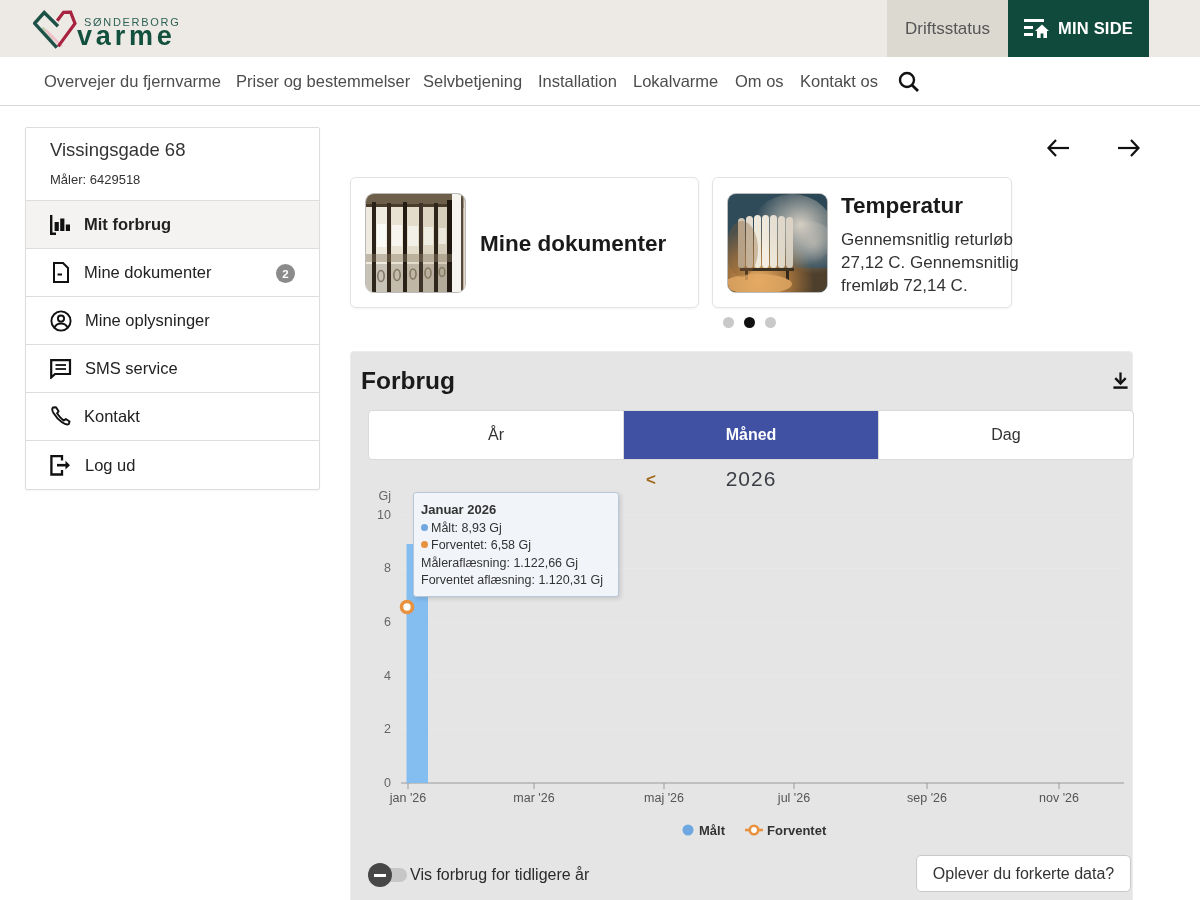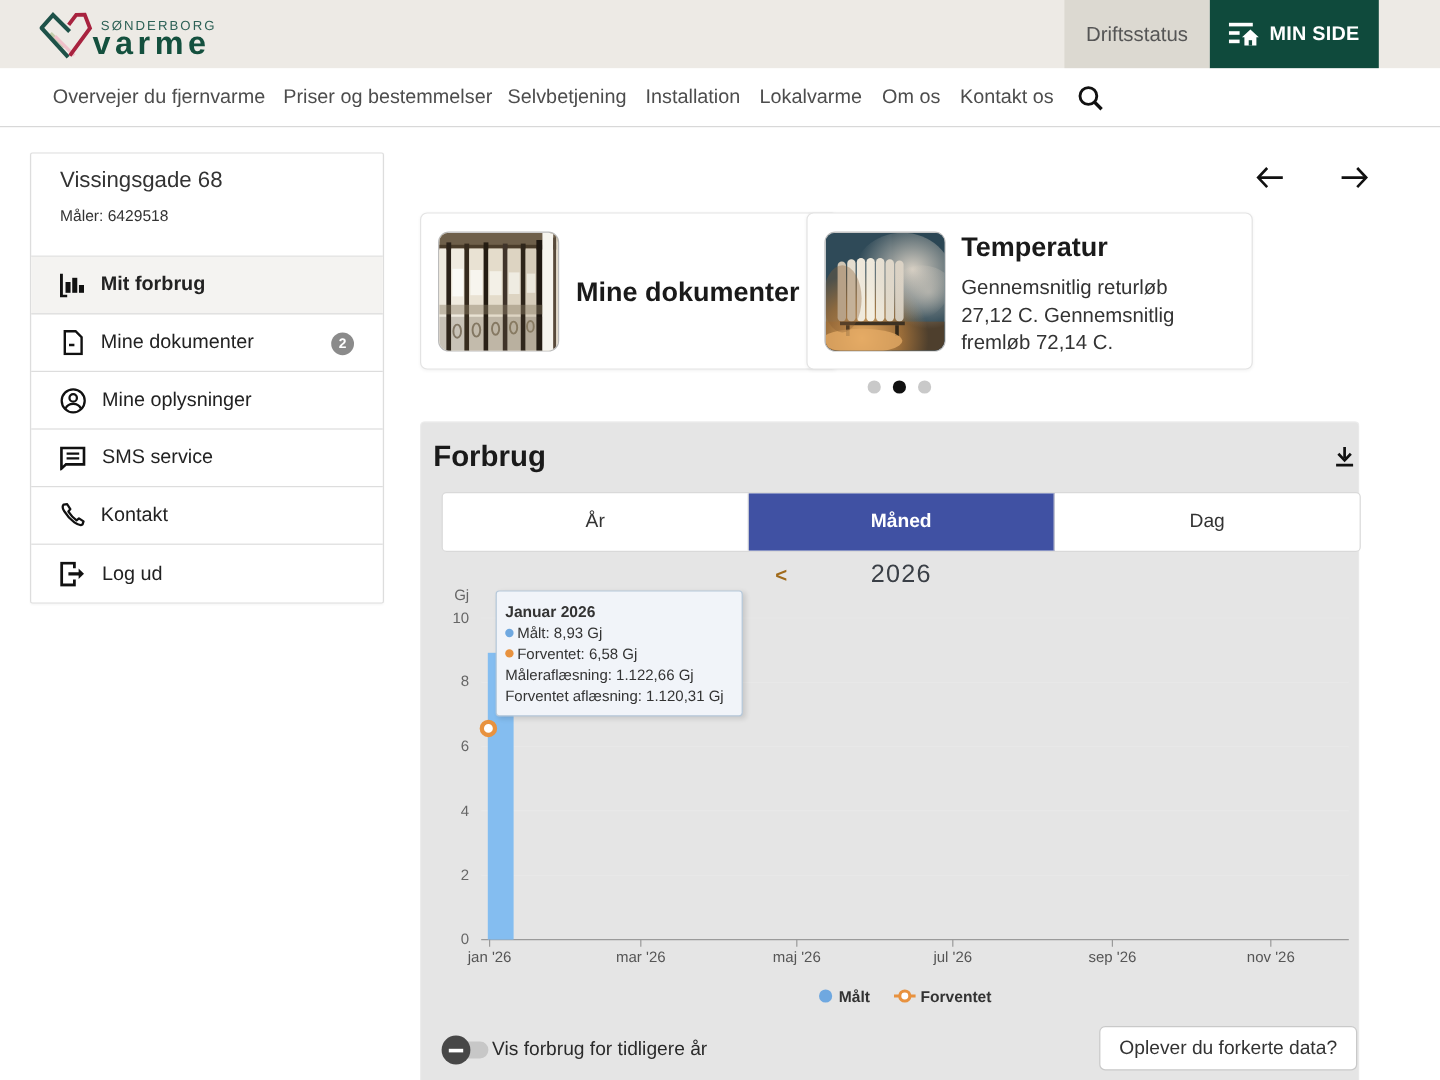--- a/index.html
+++ b/index.html
@@ -21,37 +21,37 @@
 
 
 #nav { position:absolute; left:0; top:57px; width:1200px; height:49px; background:#fff;
   border-bottom:1px solid #d8d8d8;padding-left:44px; }
 #nav .lnk { position:absolute; top:0; height:48px; display:flex; align-items:center;
   color:#4d4d4d; font-size:16.5px; }
 
 
 #side { position:absolute; left:25px; top:127px; width:295px; background:#fff;
   border:1px solid #ddd; border-radius:2px; box-shadow:0 1px 2px rgba(0,0,0,.04); }
-#side .hd { padding:11px 24px 26px 24px; border-bottom:1px solid #ddd; }
+#side .hd { padding:11px 24px 13px 24px; border-bottom:1px solid #ddd; }
 #side .hd .t1 { font-size:18.5px; color:#333; }
 #side .hd .t2 { font-size:13px; color:#333; margin-top:11px; }
 #side .row { height:48px; display:flex; align-items:center; padding:16px 24px;
   border-bottom:1px solid #ddd; font-size:16.5px; color:#222; position:relative;}
 #side .row:last-child { border-bottom:none; }
 #side .row.sel { background:#f4f3f1; font-weight:bold; }
 #side .row svg { margin-right:13px; }
 .badge { position:absolute; right:24px; top:15px; width:19px; height:19px; border-radius:50%;
   background:#8b8b8b; color:#fff; font-size:11.5px; font-weight:bold;
   display:flex; align-items:center; justify-content:center; }
 
 
 .card { position:absolute; top:177px; height:131px; background:#fff; border:1px solid #e3e3e3;
   border-radius:6px; box-shadow:0 1px 3px rgba(0,0,0,.05); }
 #card1 { left:350px; width:349px; }
-#card2 { left:672px; width:372px; }
+#card2 { left:712px; width:300px; }
 .cimg { position:absolute; left:14px; top:15px; width:101px; height:100px; border-radius:9px;
   border:1px solid #bbb; overflow:hidden; }
 #card1 .ttl { position:absolute; left:129px; top:0; height:131px; display:flex; align-items:center;
   font-size:22.5px; font-weight:bold; color:#1a1a1a; }
 #card2 .ttl { position:absolute; left:128px; top:15px; font-size:22.5px; font-weight:bold; color:#1a1a1a; }
 .dots { position:absolute; left:723px; top:317px; display:flex; gap:10px; }
 .dot { width:11px; height:11px; border-radius:50%; background:#c9c9c9; }
 .dot.on { background:#111; }
 .arrows { position:absolute; top:134px; }
 

